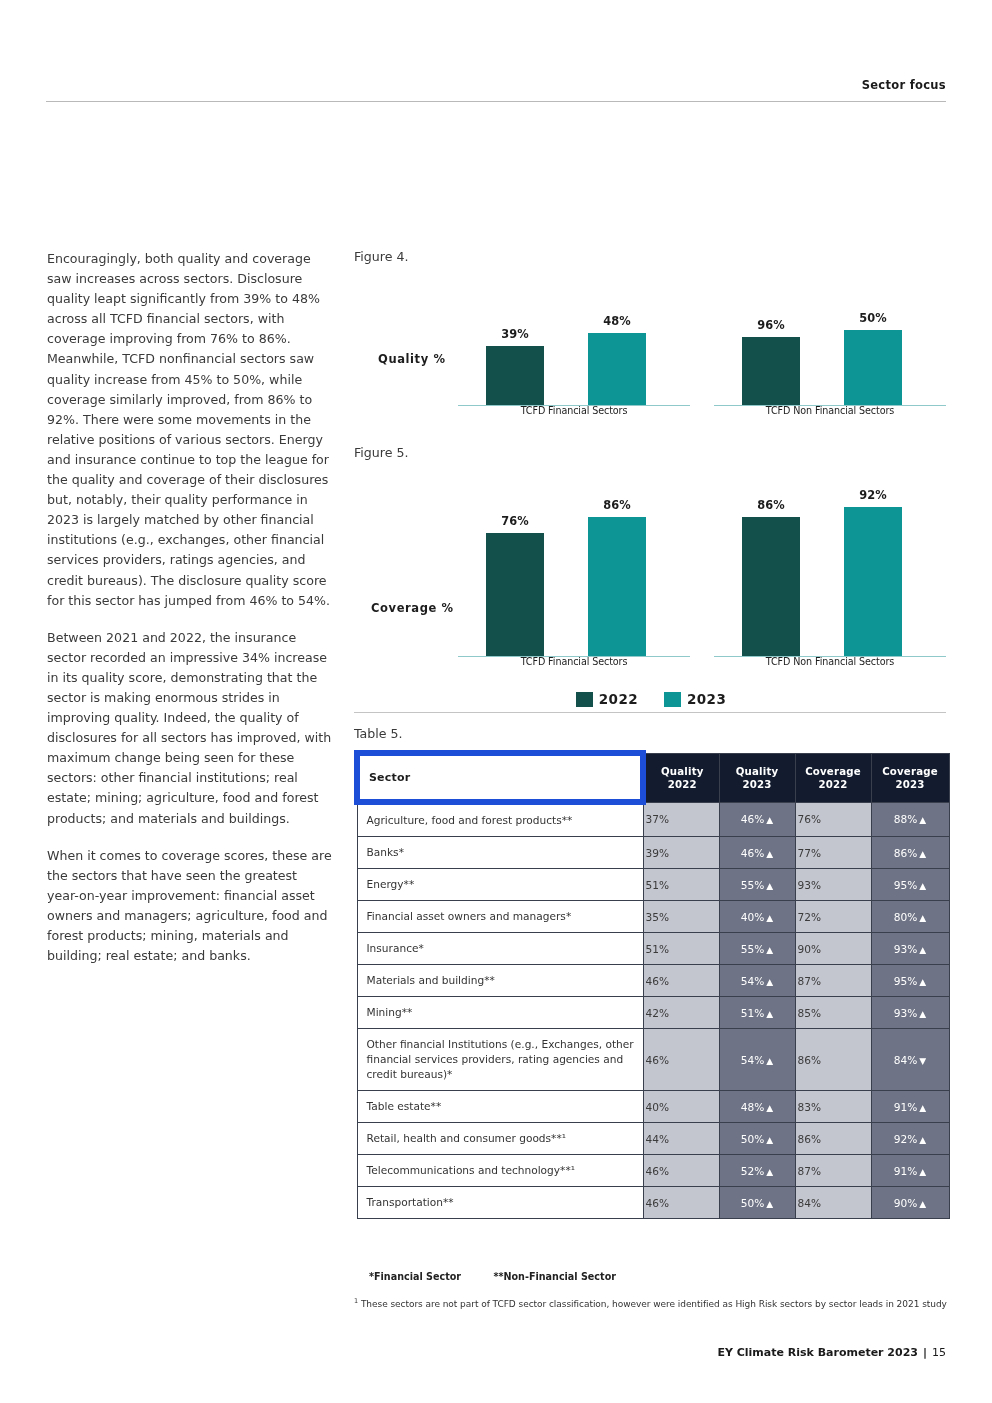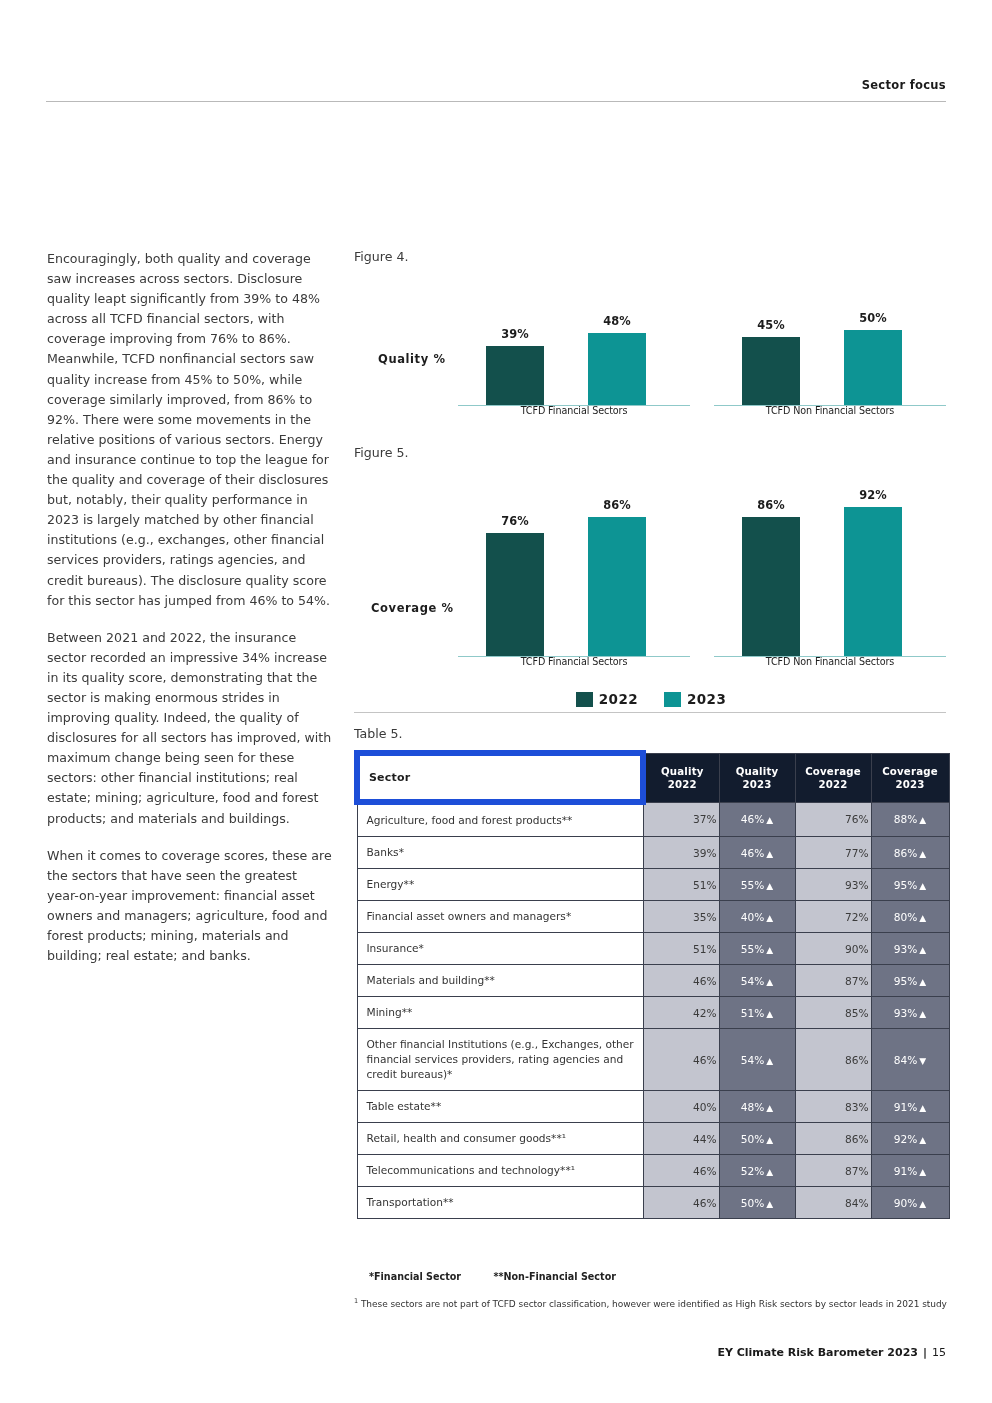--- a/index.html
+++ b/index.html
@@ -204,21 +204,21 @@
     font-size: 10.6px;
     color: #333333;
     line-height: 15px;
     padding: 8px 8px 8px 9px;
     text-align: left;
   }
   table#sector-table td.cell-2022 {
     background: #c3c5cf;
     color: #3b3b3b;
     font-size: 10.6px;
-    text-align: right;
+    text-align: left;
     padding: 8px 2px;
   }
   table#sector-table td.cell-2023 {
     background: #6e7385;
     color: #ffffff;
     font-size: 10.6px;
     text-align: center;
     padding: 8px 2px;
     white-space: nowrap;
   }
@@ -286,21 +286,21 @@
           <div class="axis-line"></div>
           <div class="bar bar-2022" style="left: 28px; width: 58px; height: 59px;"></div>
           <div class="bar-value" style="left: 28px; width: 58px; bottom: 65px;">39%</div>
           <div class="bar bar-2023" style="left: 130px; width: 58px; height: 72px;"></div>
           <div class="bar-value" style="left: 130px; width: 58px; bottom: 78px;">48%</div>
         </div>
         <div class="panel-caption" style="left: 104px; width: 232px; top: 137px;">TCFD Financial Sectors</div>
         <div class="panel" style="left: 360px; width: 232px; height: 101px; bottom: 22px;">
           <div class="axis-line"></div>
           <div class="bar bar-2022" style="left: 28px; width: 58px; height: 68px;"></div>
-          <div class="bar-value" style="left: 28px; width: 58px; bottom: 74px;">45%</div>
+          <div class="bar-value" style="left: 28px; width: 58px; bottom: 74px;">96%</div>
           <div class="bar bar-2023" style="left: 130px; width: 58px; height: 75px;"></div>
           <div class="bar-value" style="left: 130px; width: 58px; bottom: 81px;">50%</div>
         </div>
         <div class="panel-caption" style="left: 360px; width: 232px; top: 137px;">TCFD Non Financial Sectors</div>
       </div>
   </div>
 
   <div class="fig-label" style="margin-top:17px;">Figure 5.</div>
   <div class="chart-block" id="chart-5" style="height:215px;">
     <div class="chart-axis-label" id="chart5-ylabel" style="left:17px; top:137px;">Coverage %</div>

